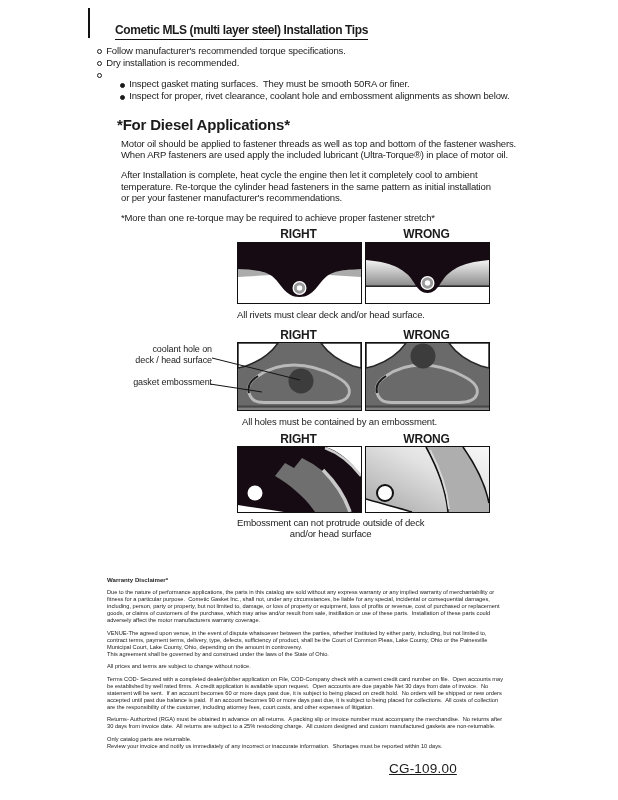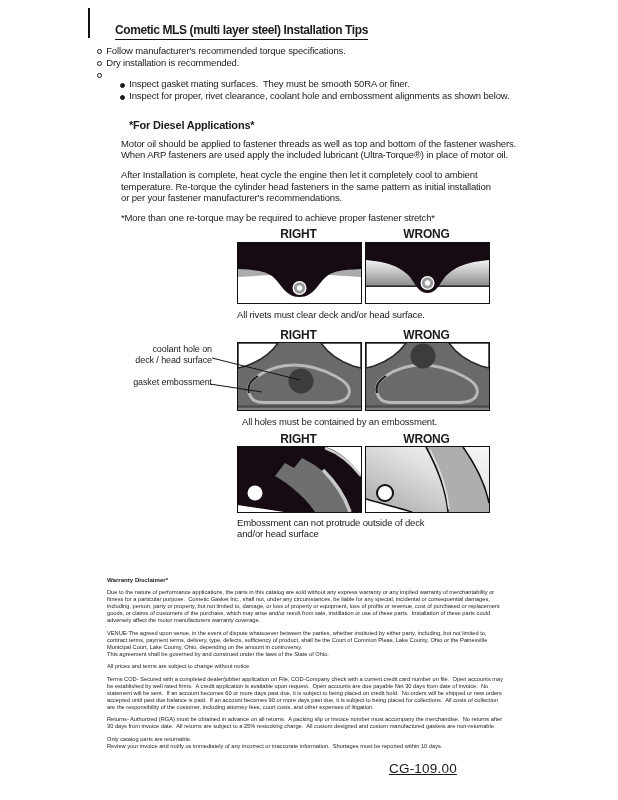--- a/index.html
+++ b/index.html
@@ -21,28 +21,28 @@
 
   
   .bullets{left:97px;top:45px;font-size:9.5px;letter-spacing:-0.15px;}
   .b-row{display:flex;line-height:12px;white-space:pre;}
   .b-row.sub{margin-left:23px;align-items:center;}
   .b-dot{flex:none;width:3.2px;height:3.2px;border:1px solid #1b1b1b;border-radius:50%;margin:3.6px 4px 0 0;}
   .b-dot.filled{background:#1b1b1b;}
 
   
   .diesel{left:113px;top:119px;font-size:9.5px;line-height:11.2px;letter-spacing:-0.15px;}
-  .diesel h3{font-size:11px;letter-spacing:-0.2px;margin:0 0 7px 16px;line-height:12px;}
+  .diesel h3{font-size:15px;letter-spacing:-0.2px;margin:0 0 7px 4px;line-height:12px;}
   .diesel p{margin:0 0 9px 8px;white-space:pre;}
 
   
   .dlabel{width:123px;text-align:center;font-size:12px;font-weight:bold;letter-spacing:-0.2px;line-height:12px;}
   .dbox{width:123px;border:1.6px solid #101010;background:#fff;line-height:0;}
   .dbox svg{display:block;}
-  .dcaption{font-size:9.5px;letter-spacing:-0.15px;line-height:11px;white-space:pre;}
+  .dcaption{font-size:9.5px;letter-spacing:-0.15px;line-height:11px;white-space:pre;text-align:center;}
   .ann{width:96px;font-size:9px;line-height:10.5px;text-align:right;white-space:pre;letter-spacing:-0.1px;}
   .overlay{pointer-events:none;z-index:5;}
 
   
   .disclaimer{left:107px;top:576px;font-size:5.7px;line-height:7px;color:#222;}
   .disclaimer .dh{font-size:6.1px;font-weight:bold;margin:0 0 6px 0;white-space:pre;}
   .disclaimer p{margin:0 0 5.5px 0;white-space:pre;}
 
   
   .footer-code{left:389px;top:761px;font-size:13.5px;letter-spacing:0.2px;white-space:pre;text-decoration:underline;}

